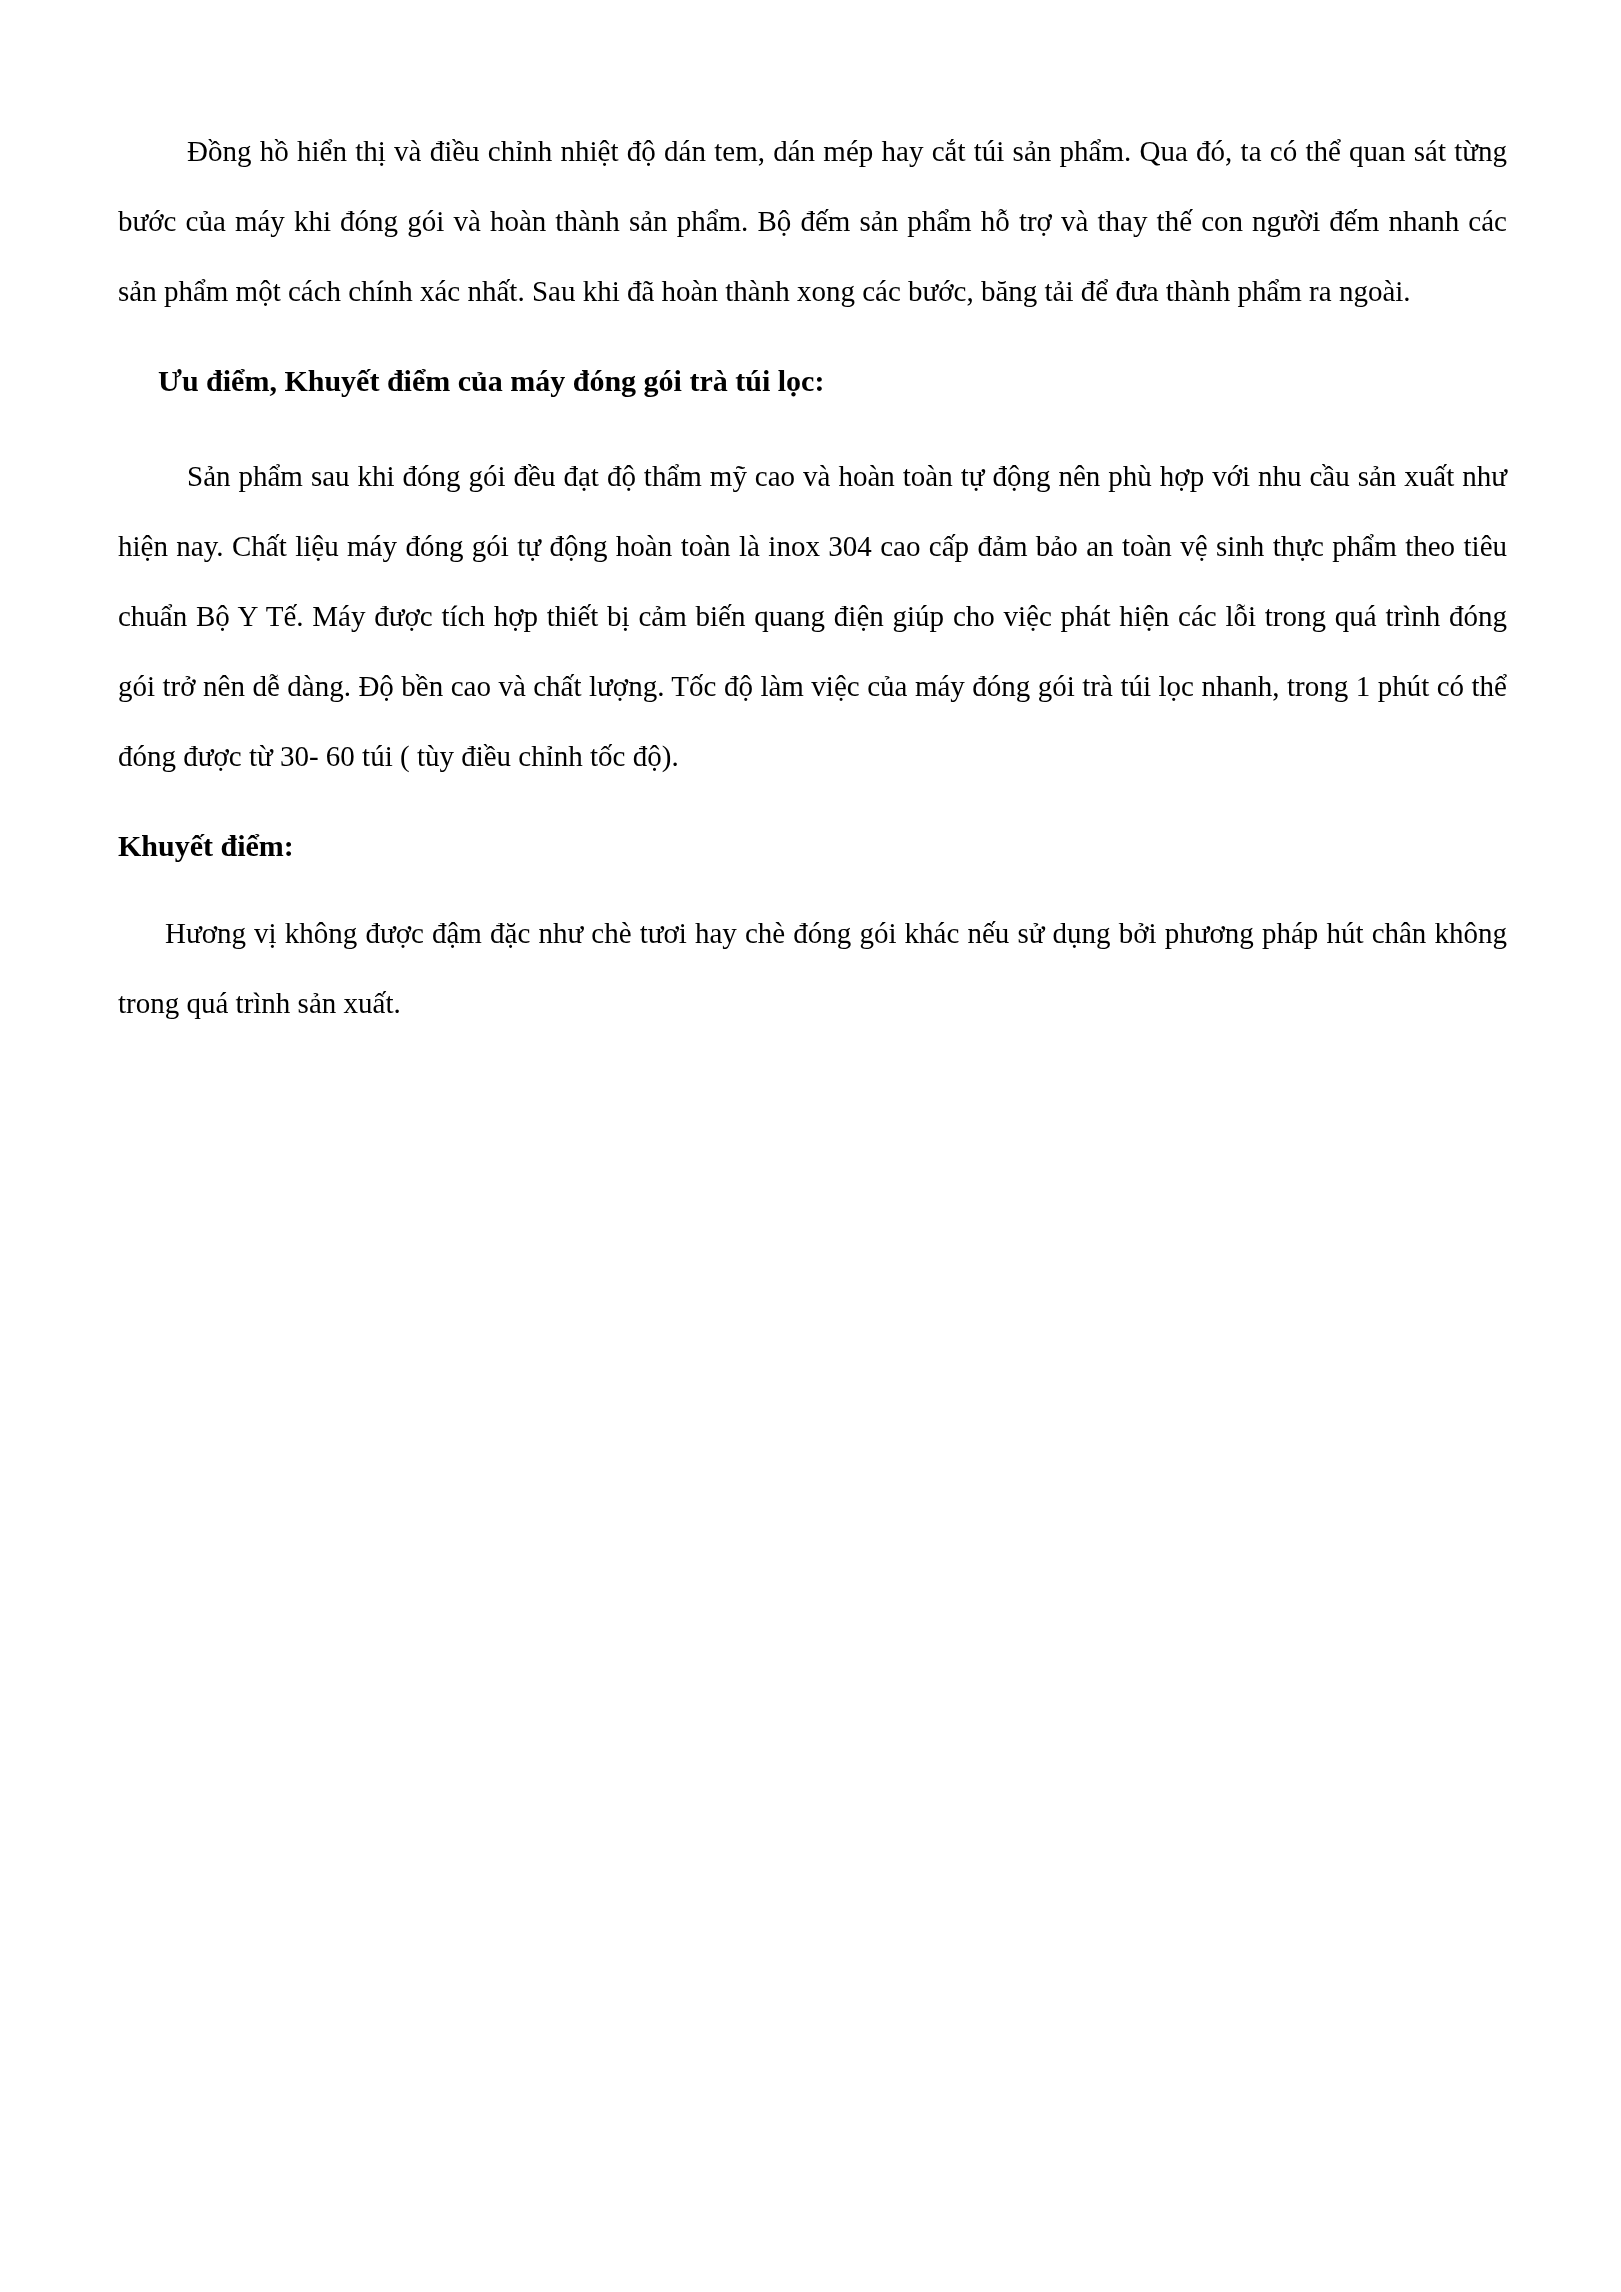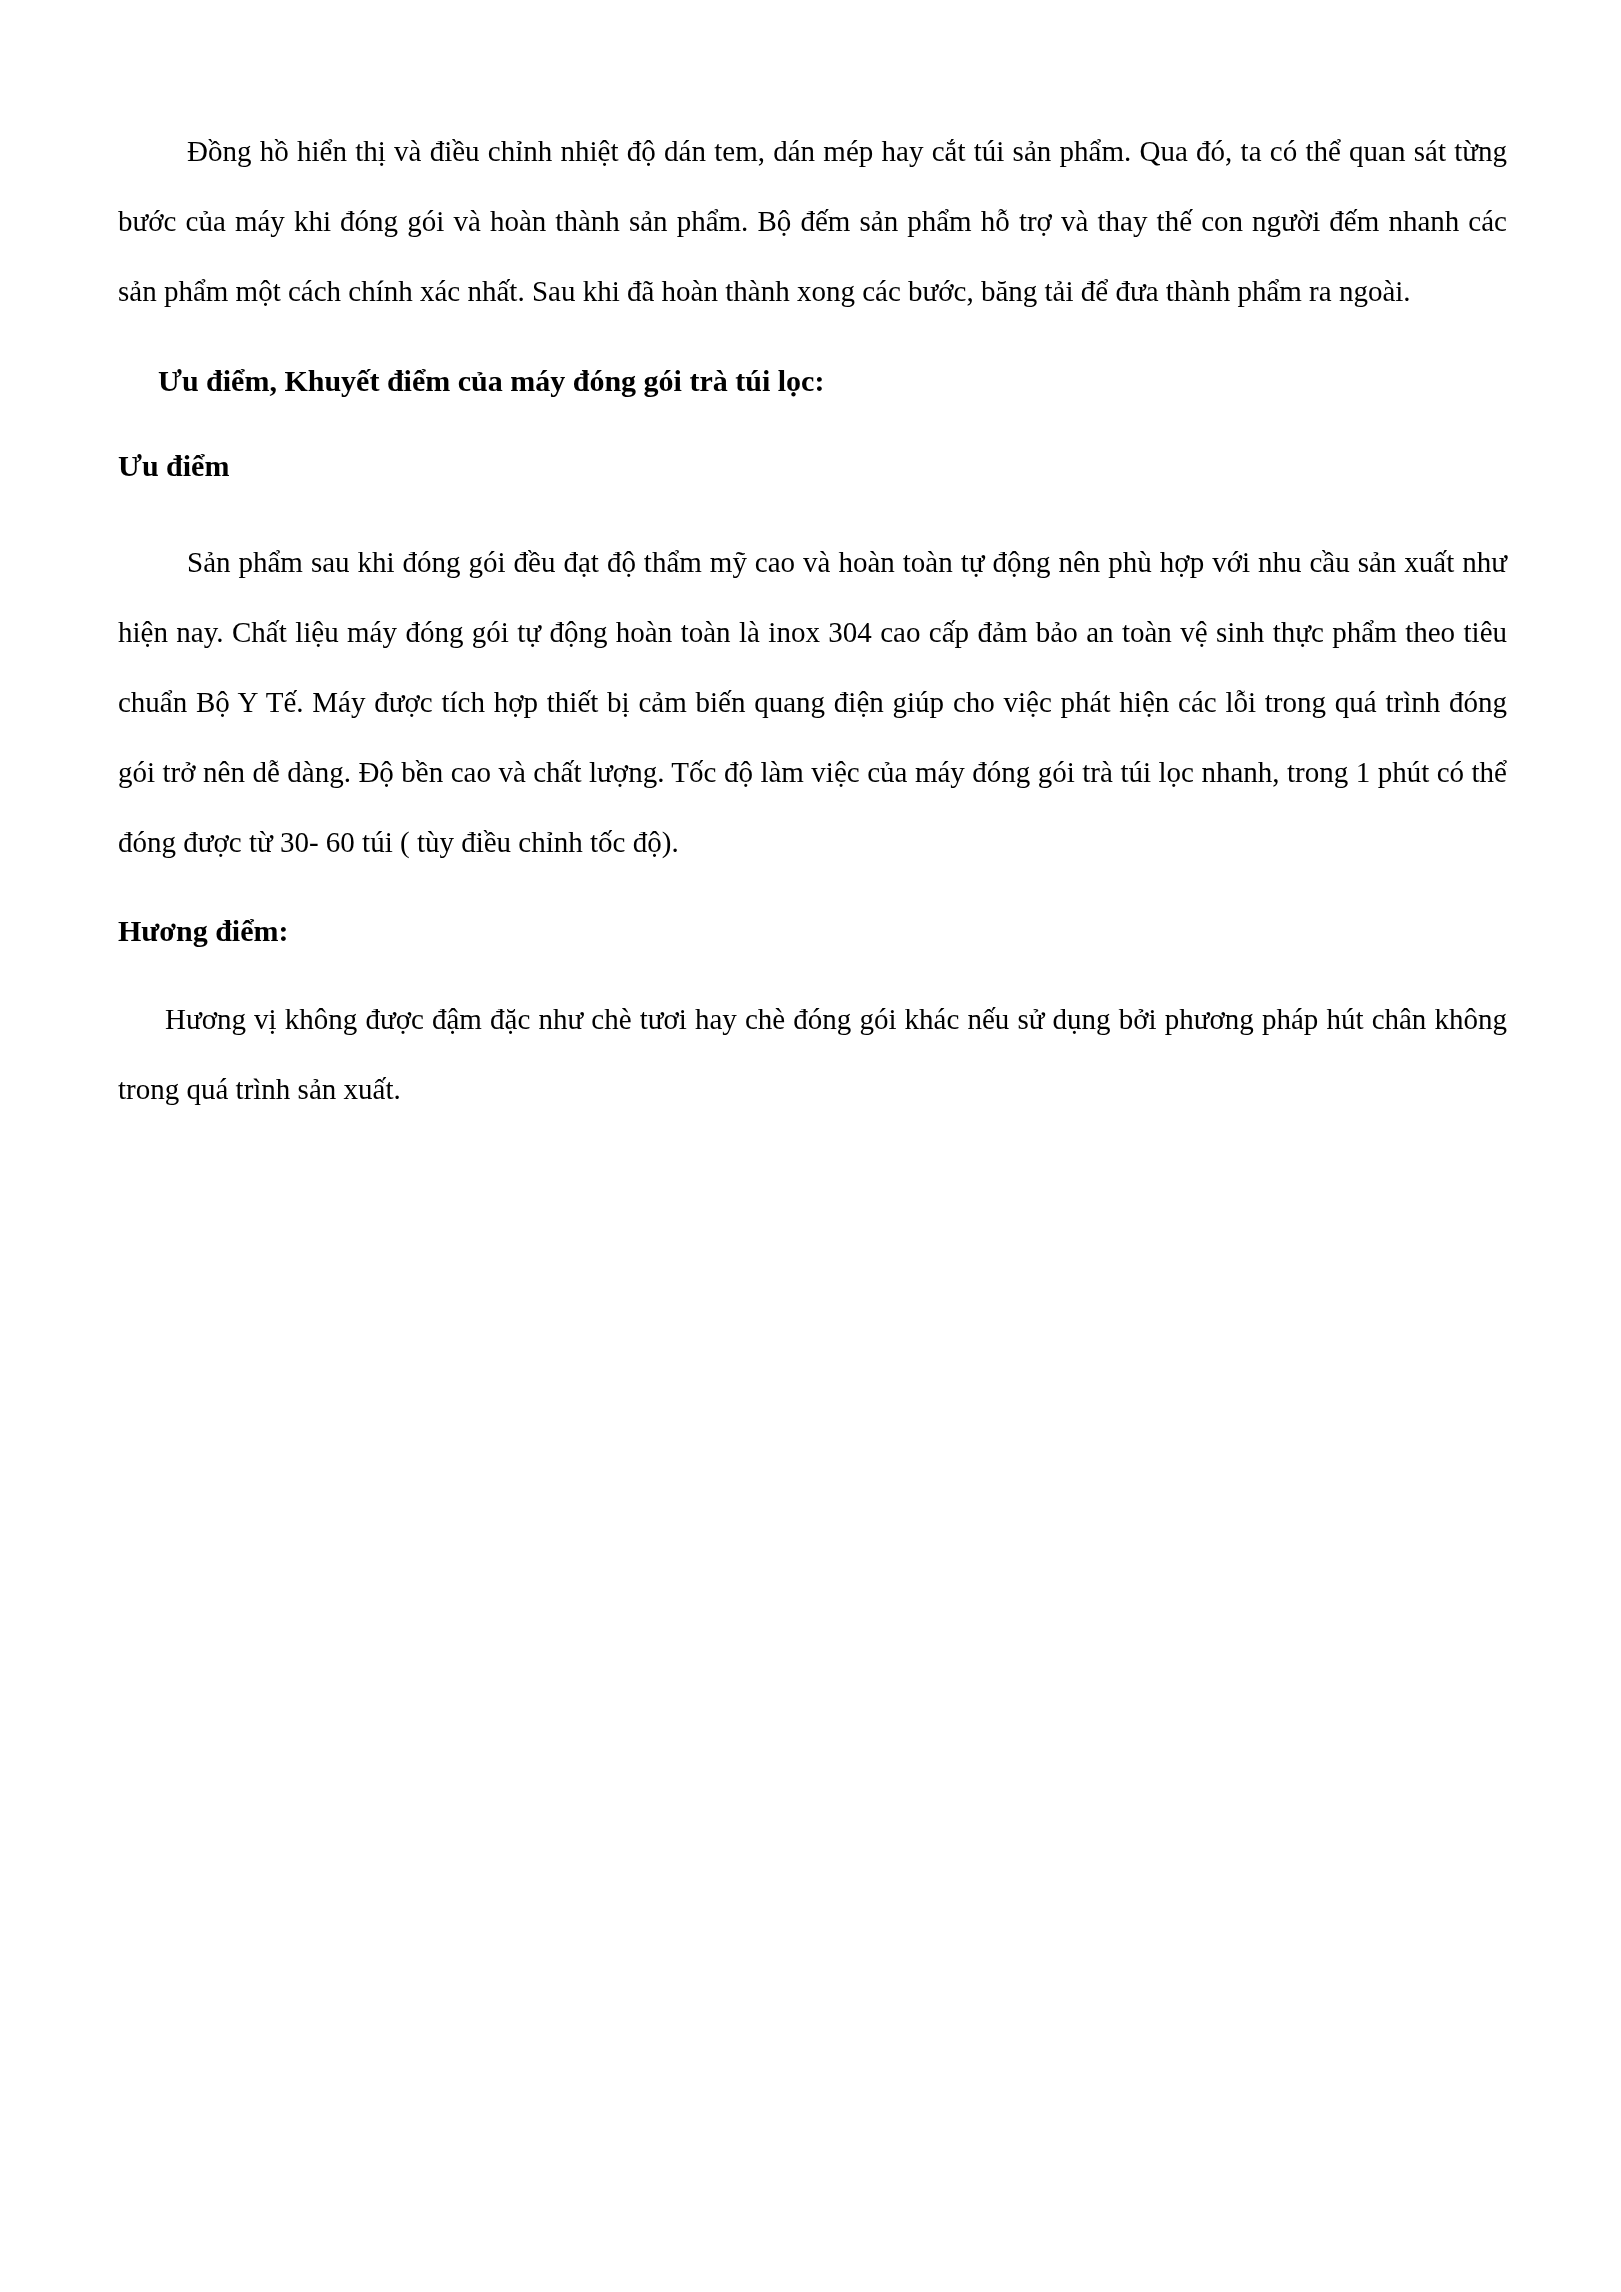--- a/index.html
+++ b/index.html
@@ -55,25 +55,24 @@
 </head>
 <body>
 
 <div class="page">
   <div class="content">
 
     <p class="body-par indent-lg">Đồng hồ hiển thị và điều chỉnh nhiệt độ dán tem, dán mép hay cắt túi sản phẩm. Qua đó, ta có thể quan sát từng bước của máy khi đóng gói và hoàn thành sản phẩm. Bộ đếm sản phẩm hỗ trợ và thay thế con người đếm nhanh các sản phẩm một cách chính xác nhất. Sau khi đã hoàn thành xong các bước, băng tải để đưa thành phẩm ra ngoài.</p>
 
     <h2 class="doc-heading mt-h1">Ưu điểm, Khuyết điểm của máy đóng gói trà túi lọc:</h2>
 
-    <h2 class="doc-heading mt-h2">Ưu điểm</h2>
 
     <p class="body-par indent-lg mt-p2">Sản phẩm sau khi đóng gói đều đạt độ thẩm mỹ cao và hoàn toàn tự động nên phù hợp với nhu cầu sản xuất như hiện nay. Chất liệu máy đóng gói tự động hoàn toàn là inox 304 cao cấp đảm bảo an toàn vệ sinh thực phẩm theo tiêu chuẩn Bộ Y Tế. Máy được tích hợp thiết bị cảm biến quang điện giúp cho việc phát hiện các lỗi trong quá trình đóng gói trở nên dễ dàng. Độ bền cao và chất lượng. Tốc độ làm việc của máy đóng gói trà túi lọc nhanh, trong 1 phút có thể đóng được từ 30- 60 túi ( tùy điều chỉnh tốc độ).</p>
 
-    <h2 class="doc-heading mt-h3">Hương điểm:</h2>
+    <h2 class="doc-heading mt-h3">Khuyết điểm:</h2>
 
     <p class="body-par indent-sm mt-p3">Hương vị không được đậm đặc như chè tươi hay chè đóng gói khác nếu sử dụng bởi phương pháp hút chân không trong quá trình sản xuất.</p>
 
   </div>
 
   <div class="page-number">2</div>
 </div>
 
 
 </body></html>

